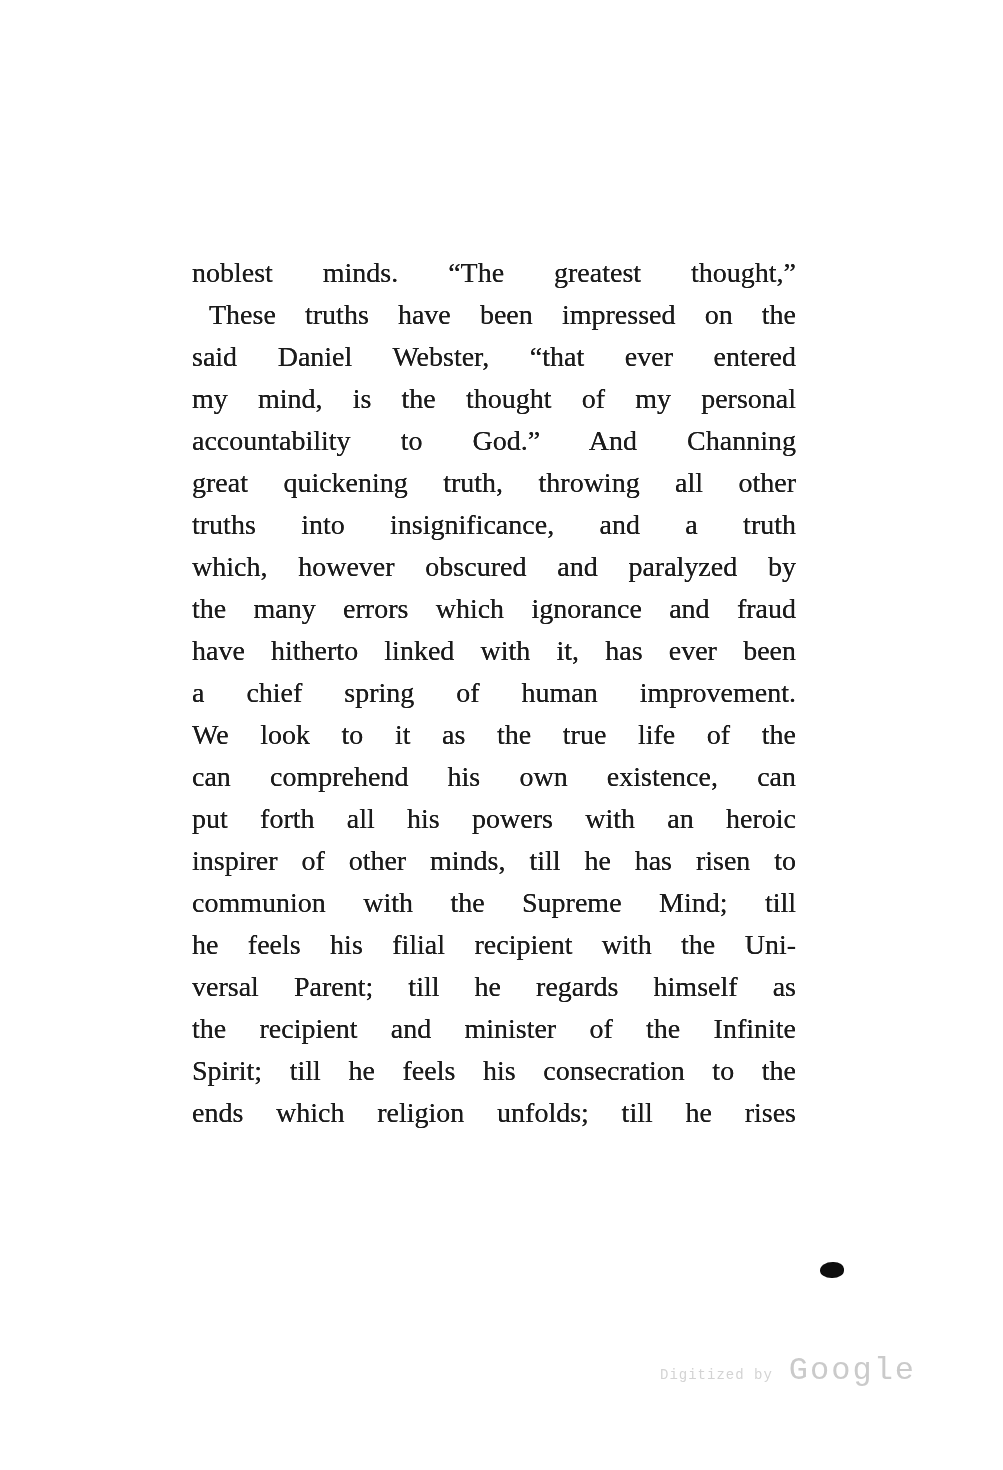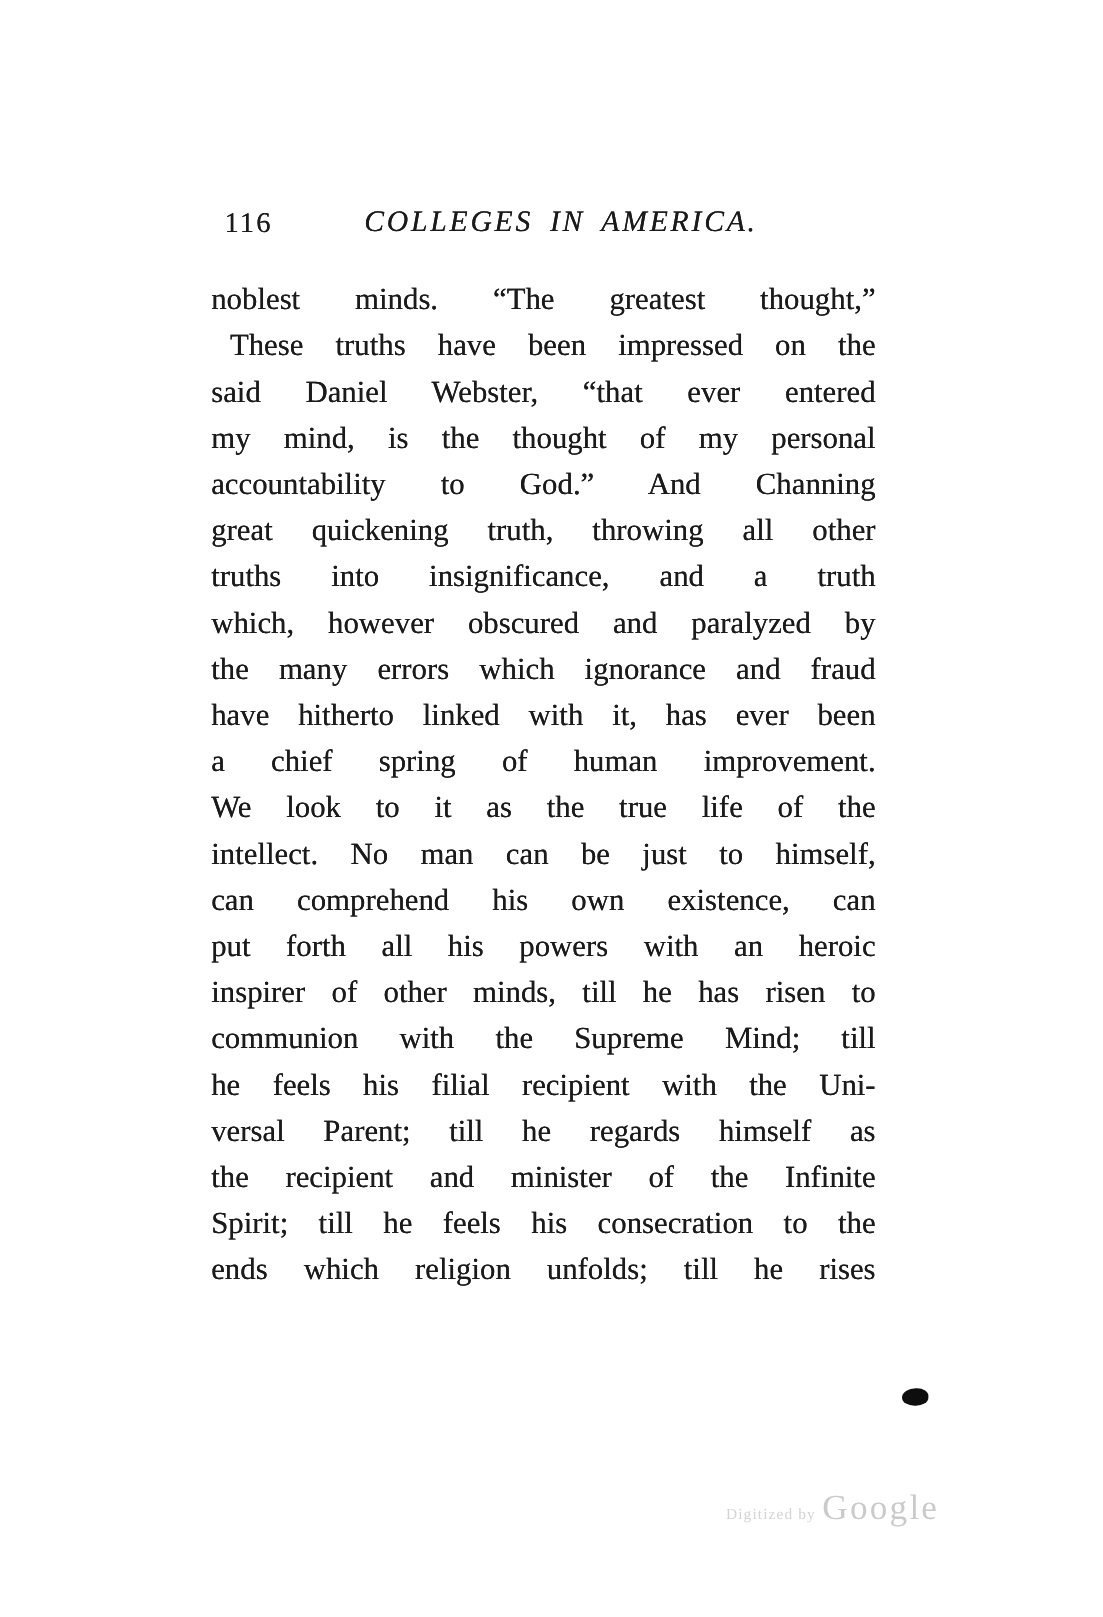--- a/index.html
+++ b/index.html
@@ -72,59 +72,55 @@
     border-radius: 55% 45% 50% 50%;
   }
 
   
   .watermark {
     position: absolute;
     left: 660px;
     top: 1352px;
     display: flex;
     align-items: baseline;
-    gap: 6px;
+    gap: 16px;
     color: #c5c5c5;
     opacity: 0.9;
     user-select: none;
+    font-family: Liberation Mono, monospace;
   }
   .wm-small {
     font-size: 14px;
     letter-spacing: 1px;
     color: #cfcfcf;
   }
   .wm-large {
     font-size: 32px;
     letter-spacing: 2px;
   }
 </style>
 </head>
 <body>
 
 <div class="page">
 
-  <header class="running-head">
-    <span class="page-num">116</span>
-    <span class="head-title">COLLEGES IN AMERICA.</span>
-  </header>
 
   <main class="text-block">
     <div class="line">noblest minds.  “The greatest thought,”</div>
     <div class="line indent">These truths have been impressed on the</div>
     <div class="line">said Daniel Webster, “that ever entered</div>
     <div class="line">my mind, is the thought of my personal</div>
     <div class="line">accountability to God.”  And Channing</div>
     <div class="line">great quickening truth, throwing all other</div>
     <div class="line">truths into insignificance, and a truth</div>
     <div class="line">which, however obscured and paralyzed by</div>
     <div class="line">the many errors which ignorance and fraud</div>
     <div class="line">have hitherto linked with it, has ever been</div>
     <div class="line">a chief spring of human improvement.</div>
     <div class="line">We look to it as the true life of the</div>
-    <div class="line">intellect.  No man can be just to himself,</div>
     <div class="line">can comprehend his own existence, can</div>
     <div class="line">put forth all his powers with an heroic</div>
     <div class="line">inspirer of other minds, till he has risen to</div>
     <div class="line">communion with the Supreme Mind; till</div>
     <div class="line">he feels his filial recipient with the Uni-</div>
     <div class="line">versal Parent; till he regards himself as</div>
     <div class="line">the recipient and minister of the Infinite</div>
     <div class="line">Spirit; till he feels his consecration to the</div>
     <div class="line">ends which religion unfolds; till he rises</div>
   </main>

